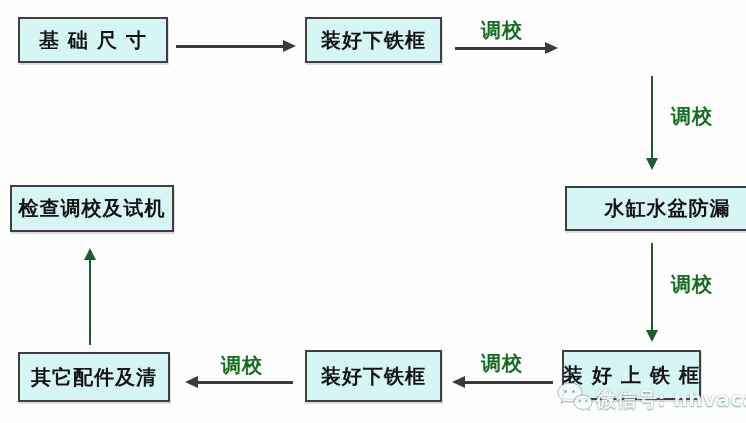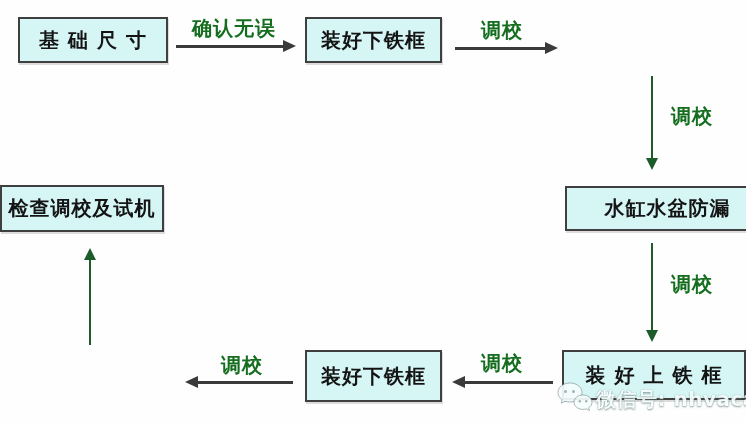--- a/index.html
+++ b/index.html
@@ -23,24 +23,24 @@
     display: flex; align-items: center; justify-content: center;
     font-size: 20px; font-weight: bold; color: #141414;
     letter-spacing: 1px;
     white-space: nowrap;
     box-shadow: 1px 2px 0 rgba(120,120,120,0.25);
   }
   #n0 { left: 18px;  top: 17px;  width: 150px; height: 46px; }
   #n1 { left: 305px; top: 17px;  width: 137px; height: 46px; }
   #n2 { left: 562px; top: 18px;  width: 178px; height: 45px; }
   #n3 { left: 565px; top: 186px; width: 205px; height: 45px; }
-  #n4 { left: 562px; top: 350px; width: 184px; height: 50px; }
+  #n4 { left: 562px; top: 350px; width: 139px; height: 50px; }
   #n5 { left: 305px; top: 350px; width: 137px; height: 52px; }
   #n6 { left: 18px;  top: 352px; width: 152px; height: 50px; }
-  #n7 { left: 0;  top: 185px; width: 164px; height: 47px; }
+  #n7 { left: 10px;  top: 185px; width: 164px; height: 47px; }
 
   
   .edge-label {
     position: absolute;
     font-size: 20px; font-weight: bold;
     color: #156e1f;
     text-align: center;
     white-space: nowrap;
     letter-spacing: 1px;
   }
@@ -106,31 +106,31 @@
 </head>
 <body>
 
 <div class="canvas">
 
   <div class="node" id="n1">装好下铁框</div>
   <div class="node" id="n0">基 础 尺 寸</div>
   <div class="node" id="n3">水缸水盆防漏</div>
   <div class="node" id="n4">装 好 上 铁 框</div>
   <div class="node" id="n5">装好下铁框</div>
+  <div class="node" id="n6">其它配件及清</div>
   <div class="node" id="n7">检查调校及试机</div>
 
   <div class="arrow arrow-r" id="a1"></div>
   <div class="arrow arrow-r" id="a2"></div>
   <div class="arrow arrow-d" id="a3"></div>
   <div class="arrow arrow-d" id="a4"></div>
   <div class="arrow arrow-l" id="a5"></div>
   <div class="arrow arrow-l" id="a6"></div>
   <div class="arrow arrow-u" id="a7"></div>
 
-  <div class="edge-label" id="l-confirm">确认无误</div>
   <div class="edge-label" id="l-adj1">调校</div>
   <div class="edge-label" id="l-adj2">调校</div>
   <div class="edge-label" id="l-adj3">调校</div>
   <div class="edge-label" id="l-adj4">调校</div>
   <div class="edge-label" id="l-adj5">调校</div>
 
   <div class="watermark">
     <span class="wm-icon">
       <svg width="37" height="33" viewBox="0 0 37 33">
         <g fill="#f6fdfd" stroke="rgba(95,115,115,0.55)" stroke-width="1">

